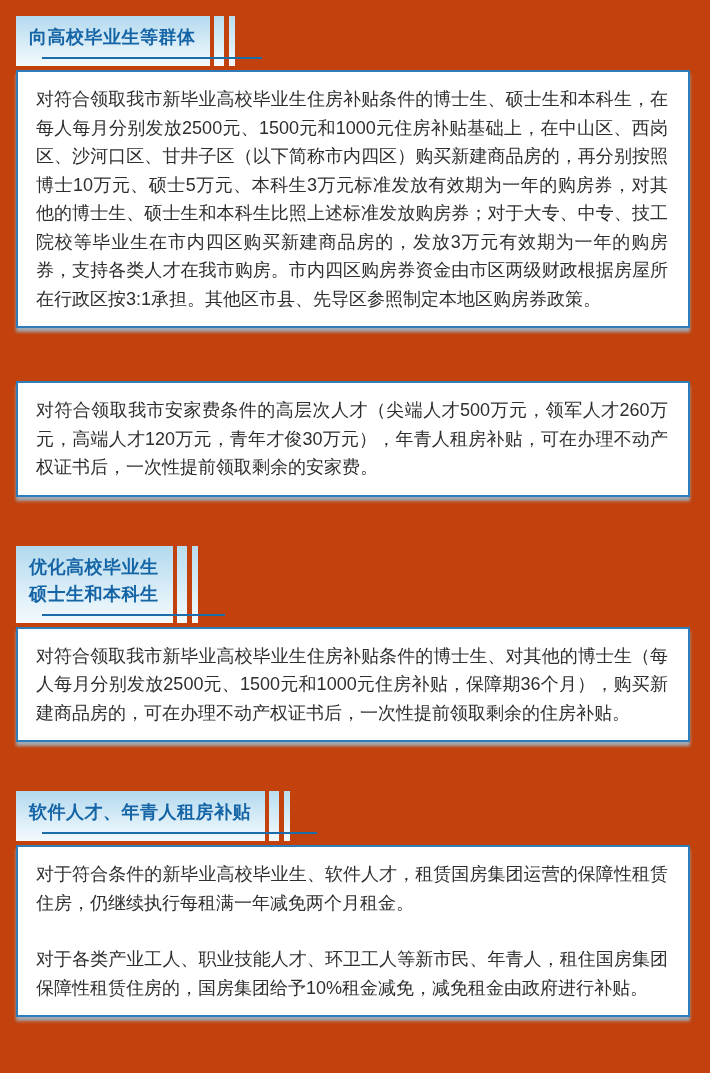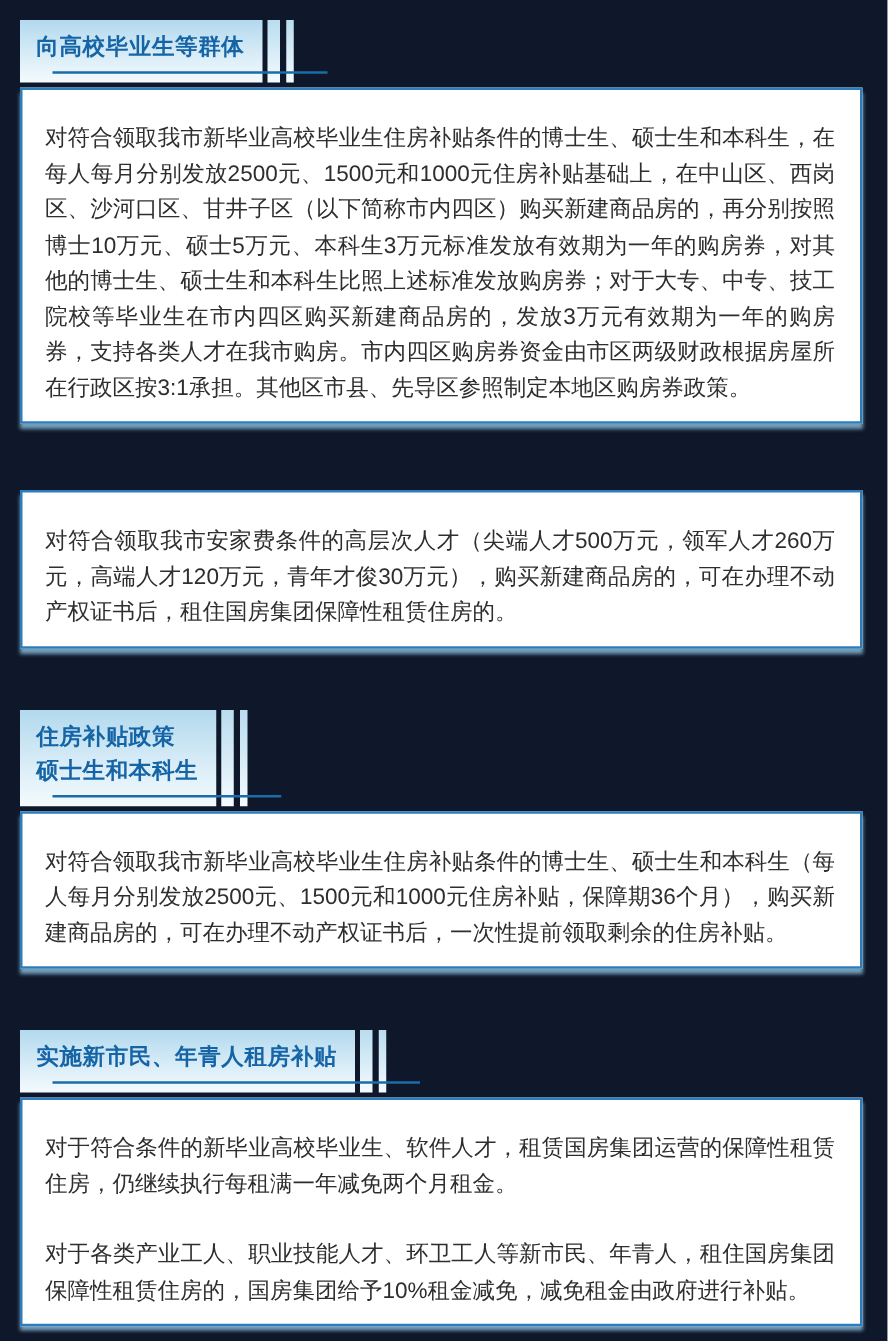--- a/index.html
+++ b/index.html
@@ -5,21 +5,21 @@
   * { margin: 0; padding: 0; box-sizing: border-box; }
   html, body { background: #ffffff; }
   body {
     width: 710px; height: 1073px;
     font-family: "Liberation Sans", sans-serif;
     -webkit-font-smoothing: antialiased;
   }
   .page {
     position: relative;
     width: 710px; height: 1073px;
-    background: #0f172a;
+    background: #c2410c;
     overflow: hidden;
   }
   .section { margin-left: 16px; width: 674px; }
 
   .header-row {
     display: flex;
     align-items: stretch;
   }
   .sec-1 .header-row { margin-top: 16px; }
   .sec-2 .header-row, .sec-3 .header-row, .sec-4 .header-row { margin-top: 49px; }
@@ -51,21 +51,21 @@
     background: linear-gradient(180deg, #b9ddef 0%, #d9edf7 55%, #f6fbfe 100%);
   }
   .accent-bar.wide { width: 10px; margin-left: 4px; }
   .accent-bar.thin { width: 6px;  margin-left: 5px; }
 
   .content-box {
     margin-top: 4px;
     border: 2px solid #2e7cba;
     background: #ffffff;
     box-shadow: 0 4px 3px rgba(150, 205, 235, 0.75);
-    padding: 24px 20px 13px 18px;
+    padding: 13px 20px 13px 18px;
     color: #2e2e2e;
     font-size: 18px;
     line-height: 28.5px;
     text-align: justify;
   }
   .content-box p { text-align: justify; }
   .content-box p + p { margin-top: 28px; }
 </style>
 </head>
 <body>
@@ -85,43 +85,43 @@
       <p>对符合领取我市新毕业高校毕业生住房补贴条件的博士生、硕士生和本科生，在每人每月分别发放2500元、1500元和1000元住房补贴基础上，在中山区、西岗区、沙河口区、甘井子区（以下简称市内四区）购买新建商品房的，再分别按照博士10万元、硕士5万元、本科生3万元标准发放有效期为一年的购房券，对其他的博士生、硕士生和本科生比照上述标准发放购房券；对于大专、中专、技工院校等毕业生在市内四区购买新建商品房的，发放3万元有效期为一年的购房券，支持各类人才在我市购房。市内四区购房券资金由市区两级财政根据房屋所在行政区按3:1承担。其他区市县、先导区参照制定本地区购房券政策。</p>
     </div>
   </div>
 
   <div class="section sec-2">
     <div class="header-row">
       <div class="accent-bar wide"></div>
       <div class="accent-bar thin"></div>
     </div>
     <div class="content-box">
-      <p>对符合领取我市安家费条件的高层次人才（尖端人才500万元，领军人才260万元，高端人才120万元，青年才俊30万元），购买新建商品房的，可在办理不动产权证书后，租住国房集团保障性租赁住房的。</p>
+      <p>对符合领取我市安家费条件的高层次人才（尖端人才500万元，领军人才260万元，高端人才120万元，青年才俊30万元），年青人租房补贴，可在办理不动产权证书后，一次性提前领取剩余的安家费。</p>
     </div>
   </div>
 
   <div class="section sec-3">
     <div class="header-row">
       <div class="header-block">
-        <div class="header-title">住房补贴政策</div>
+        <div class="header-title">优化高校毕业生</div>
         <div class="header-title">硕士生和本科生</div>
         <div class="title-underline"></div>
       </div>
       <div class="accent-bar wide"></div>
       <div class="accent-bar thin"></div>
     </div>
     <div class="content-box">
-      <p>对符合领取我市新毕业高校毕业生住房补贴条件的博士生、硕士生和本科生（每人每月分别发放2500元、1500元和1000元住房补贴，保障期36个月），购买新建商品房的，可在办理不动产权证书后，一次性提前领取剩余的住房补贴。</p>
+      <p>对符合领取我市新毕业高校毕业生住房补贴条件的博士生、对其他的博士生（每人每月分别发放2500元、1500元和1000元住房补贴，保障期36个月），购买新建商品房的，可在办理不动产权证书后，一次性提前领取剩余的住房补贴。</p>
     </div>
   </div>
 
   <div class="section sec-4">
     <div class="header-row">
       <div class="header-block">
-        <div class="header-title">实施新市民、年青人租房补贴</div>
+        <div class="header-title">软件人才、年青人租房补贴</div>
         <div class="title-underline"></div>
       </div>
       <div class="accent-bar wide"></div>
       <div class="accent-bar thin"></div>
     </div>
     <div class="content-box">
       <p>对于符合条件的新毕业高校毕业生、软件人才，租赁国房集团运营的保障性租赁住房，仍继续执行每租满一年减免两个月租金。</p>
       <p>对于各类产业工人、职业技能人才、环卫工人等新市民、年青人，租住国房集团保障性租赁住房的，国房集团给予10%租金减免，减免租金由政府进行补贴。</p>
     </div>
   </div>

